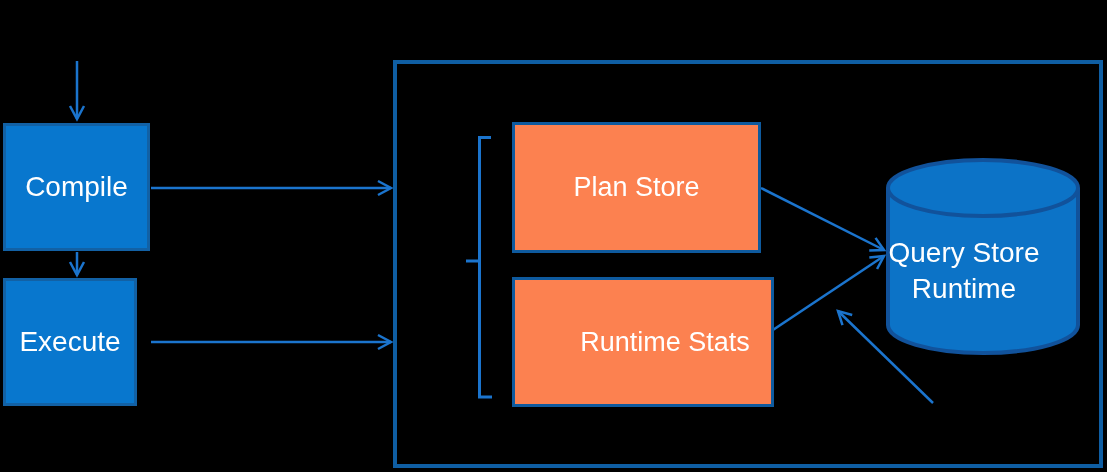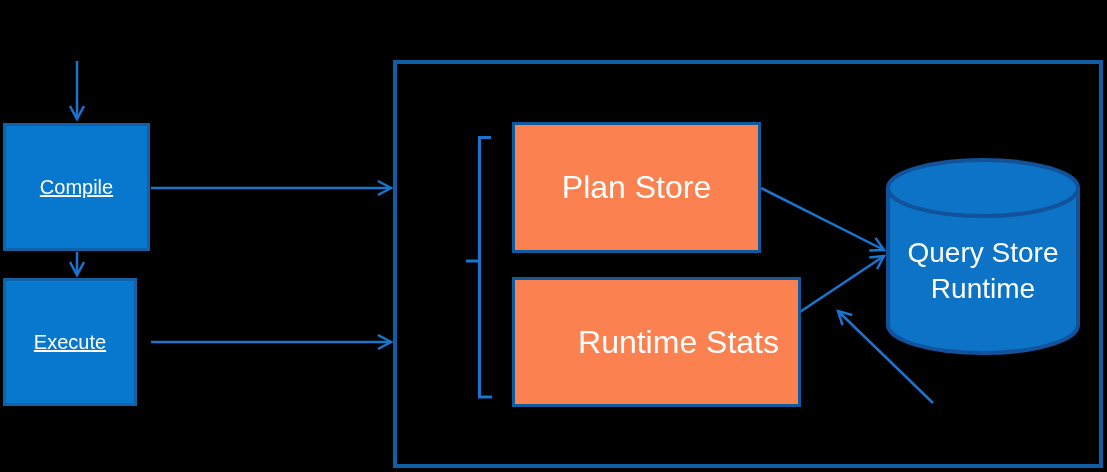--- a/index.html
+++ b/index.html
@@ -34,43 +34,42 @@
     box-sizing:border-box;
     display:flex;
     align-items:center;
     justify-content:center;
     color:var(--text);
     text-align:center;
   }
   .process{
     background:var(--process-fill);
     border:3px solid var(--process-border);
-    font-size:20px;
-    text-decoration:underline;
+    font-size:28px;
   }
   #compile{left:3px;top:123px;width:147px;height:128px;}
   #execute{left:3px;top:278px;width:134px;height:128px;}
   .boundary{
     position:absolute;
     left:393px;top:60px;
     width:710px;height:408px;
     box-sizing:border-box;
     border:4px solid var(--boundary-border);
     background:transparent;
   }
   .store{
     background:var(--store-fill);
     border:3px solid var(--store-border);
-    font-size:32px;
+    font-size:27px;
   }
   #plan-store{left:512px;top:122px;width:249px;height:131px;}
-  #runtime-stats{left:512px;top:277px;width:289px;height:130px;padding-left:44px;}
+  #runtime-stats{left:512px;top:277px;width:262px;height:130px;padding-left:44px;}
   .cyl-label{
     position:absolute;
-    left:888px;top:235px;
+    left:869px;top:235px;
     width:190px;
     color:var(--text);
     font-size:28px;
     line-height:36px;
     text-align:center;
   }
 </style>
 </head>
 <body>
 

